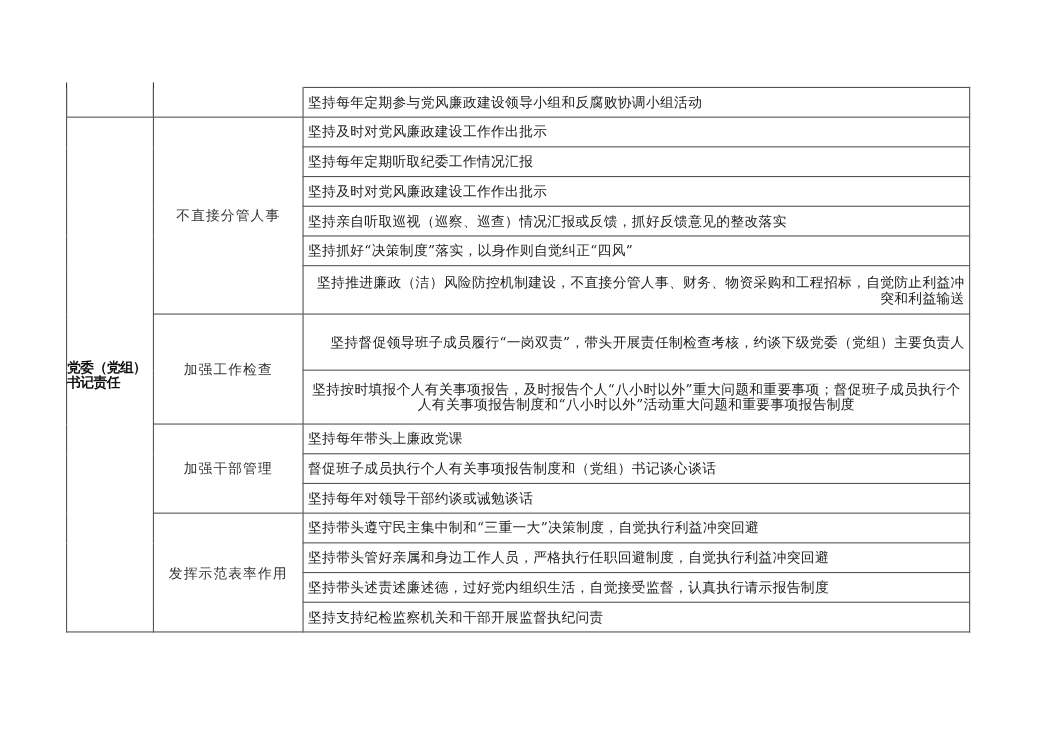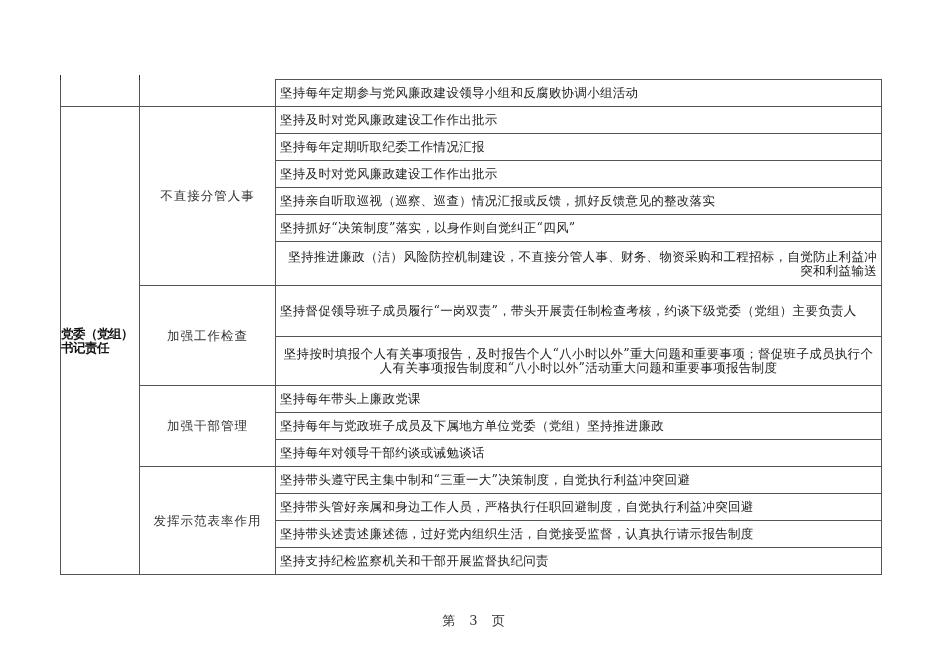--- a/index.html
+++ b/index.html
@@ -63,21 +63,21 @@
       color: #333;
       letter-spacing: 1px;
     }
     td.item {
       padding: 0 4px !important;
       color: #222;
       letter-spacing: 0.3px;
     }
     td.item.h1 { height: 26px; }
     td.item.h2 { height: 43px; text-align: right; }
-    td.item.h3 { height: 50px; }
+    td.item.h3 { height: 50px; text-align: right; }
     td.item.h4 { height: 48px; text-align: center; }
     .footer {
       position: absolute;
       top: 612px;
       left: 0;
       width: 950px;
       text-align: center;
       font-size: 13px;
       color: #333;
       letter-spacing: 3px;
@@ -133,21 +133,21 @@
       </tr>
       <tr>
         <td class="item h4">坚持按时填报个人有关事项报告，及时报告个人“八小时以外”重大问题和重要事项；督促班子成员执行个人有关事项报告制度和“八小时以外”活动重大问题和重要事项报告制度</td>
       </tr>
 
       <tr>
         <td class="cat" rowspan="3">加强干部管理</td>
         <td class="item h1">坚持每年带头上廉政党课</td>
       </tr>
       <tr>
-        <td class="item h1">坚持每年与党政班子成员及下属地方单位党委（党组）坚持推进廉政</td>
+        <td class="item h1">督促班子成员执行个人有关事项报告制度和（党组）书记谈心谈话</td>
       </tr>
       <tr>
         <td class="item h1">坚持每年对领导干部约谈或诫勉谈话</td>
       </tr>
 
       <tr>
         <td class="cat" rowspan="4">发挥示范表率作用</td>
         <td class="item h1">坚持带头遵守民主集中制和“三重一大”决策制度，自觉执行利益冲突回避</td>
       </tr>
       <tr>
@@ -155,18 +155,13 @@
       </tr>
       <tr>
         <td class="item h1">坚持带头述责述廉述德，过好党内组织生活，自觉接受监督，认真执行请示报告制度</td>
       </tr>
       <tr>
         <td class="item h1">坚持支持纪检监察机关和干部开展监督执纪问责</td>
       </tr>
     </tbody>
   </table>
 
-  <div class="footer">
-    <span>第</span>
-    <span>3</span>
-    <span>页</span>
-  </div>
 </div>
 
 </body></html>

